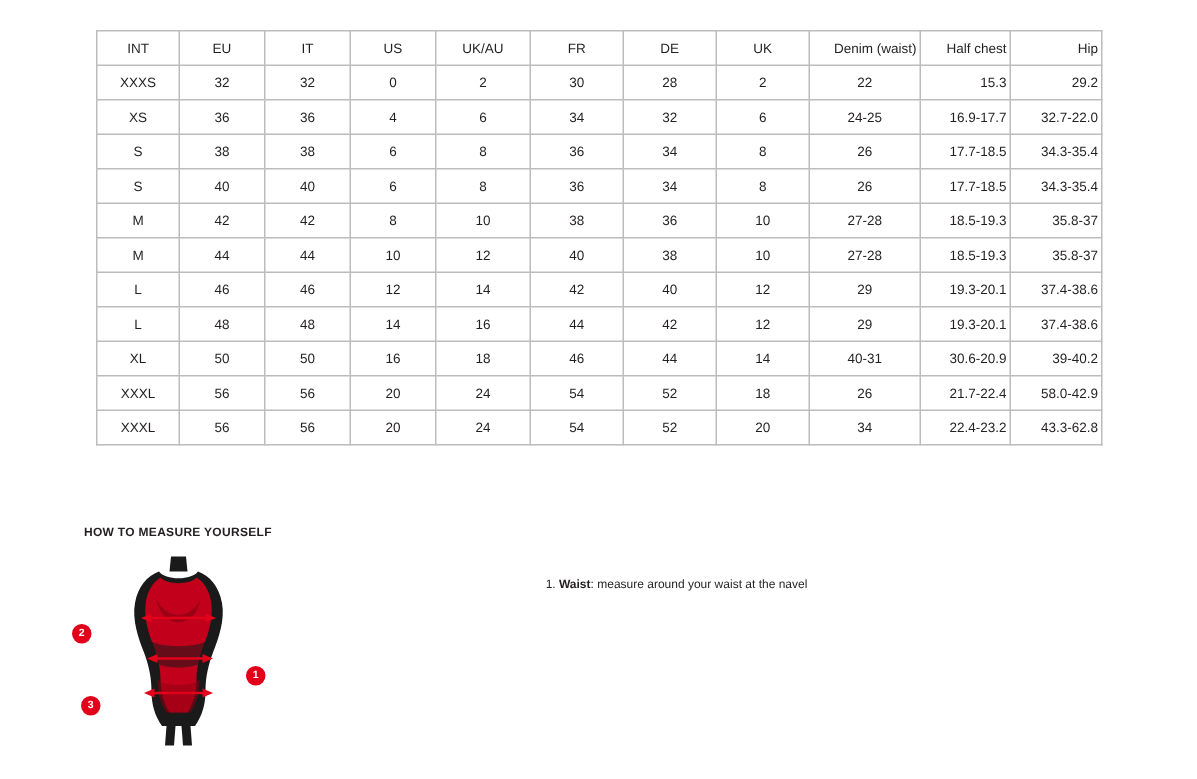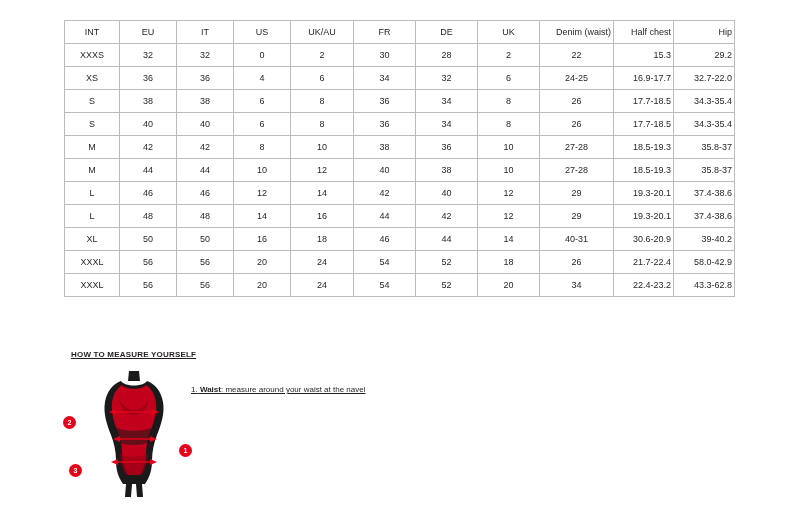--- a/index.html
+++ b/index.html
@@ -62,24 +62,23 @@
   col.c5 { width: 62px; }
   col.c6 { width: 62px; }
   col.c7 { width: 62px; }
   col.c8 { width: 74px; }
   col.c9 { width: 60px; }
   col.c10 { width: 61px; }
 
   
   .measure-section {
     position: absolute;
-    left: 71px;
+    left: 56px;
     top: 350px;
     width: 670px;
-    text-decoration: underline;
   }
   .measure-title {
     font-size: 8px;
     font-weight: bold;
     letter-spacing: 0.2px;
     color: #231f20;
     margin-bottom: 10px;
   }
   .measure-body {
     display: flex;
@@ -93,20 +92,21 @@
   }
   .steps-col {
     padding-top: 16px;
     flex: 1 1 auto;
   }
   .step {
     font-size: 8px;
     color: #231f20;
     margin-bottom: 12px;
     line-height: 1.2;
+    text-align: center;
   }
   .step b { font-weight: bold; }
 
   
   .fig {
     position: absolute;
     left: 20px;
     top: 0;
     width: 86px;
     height: 130px;

